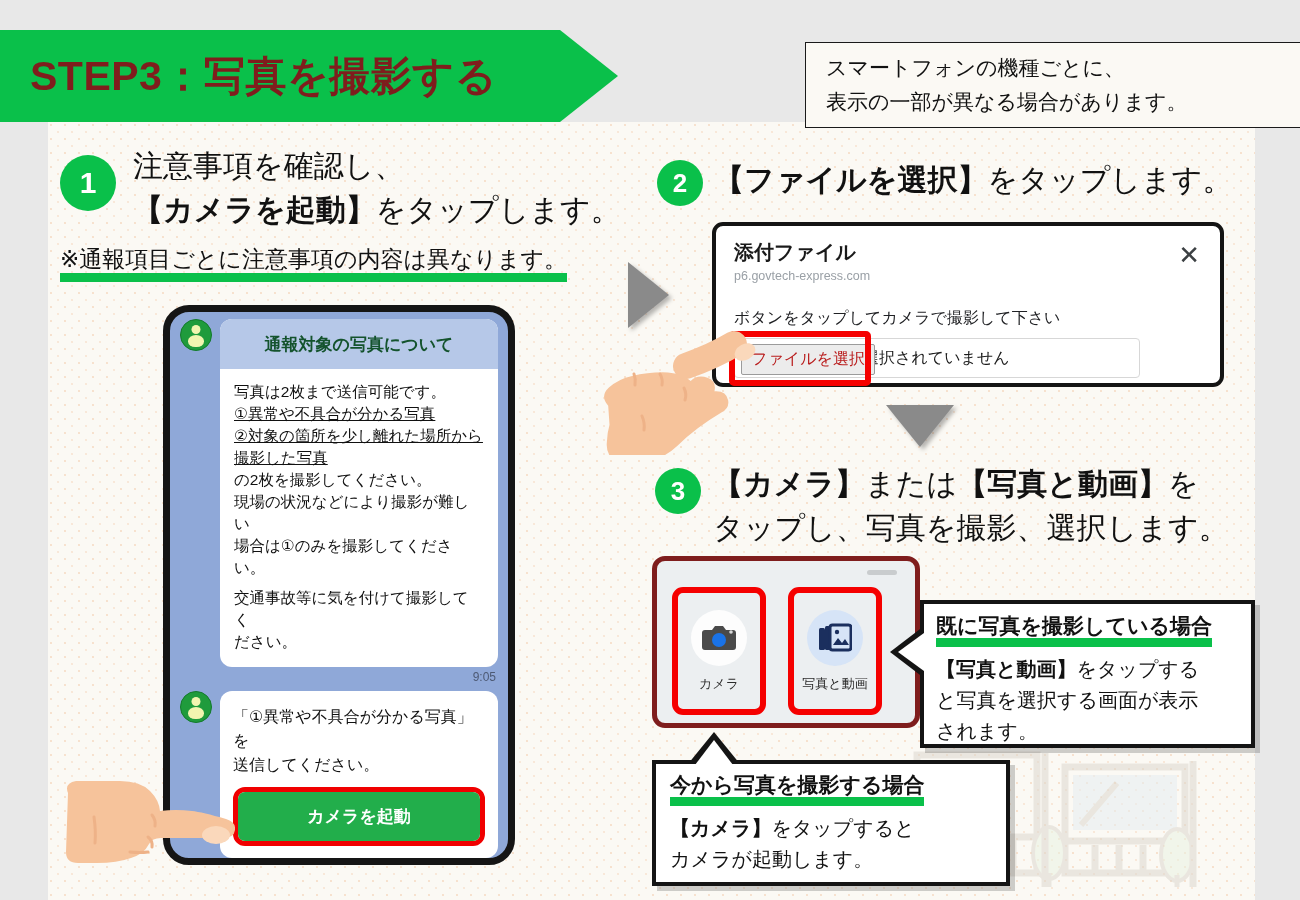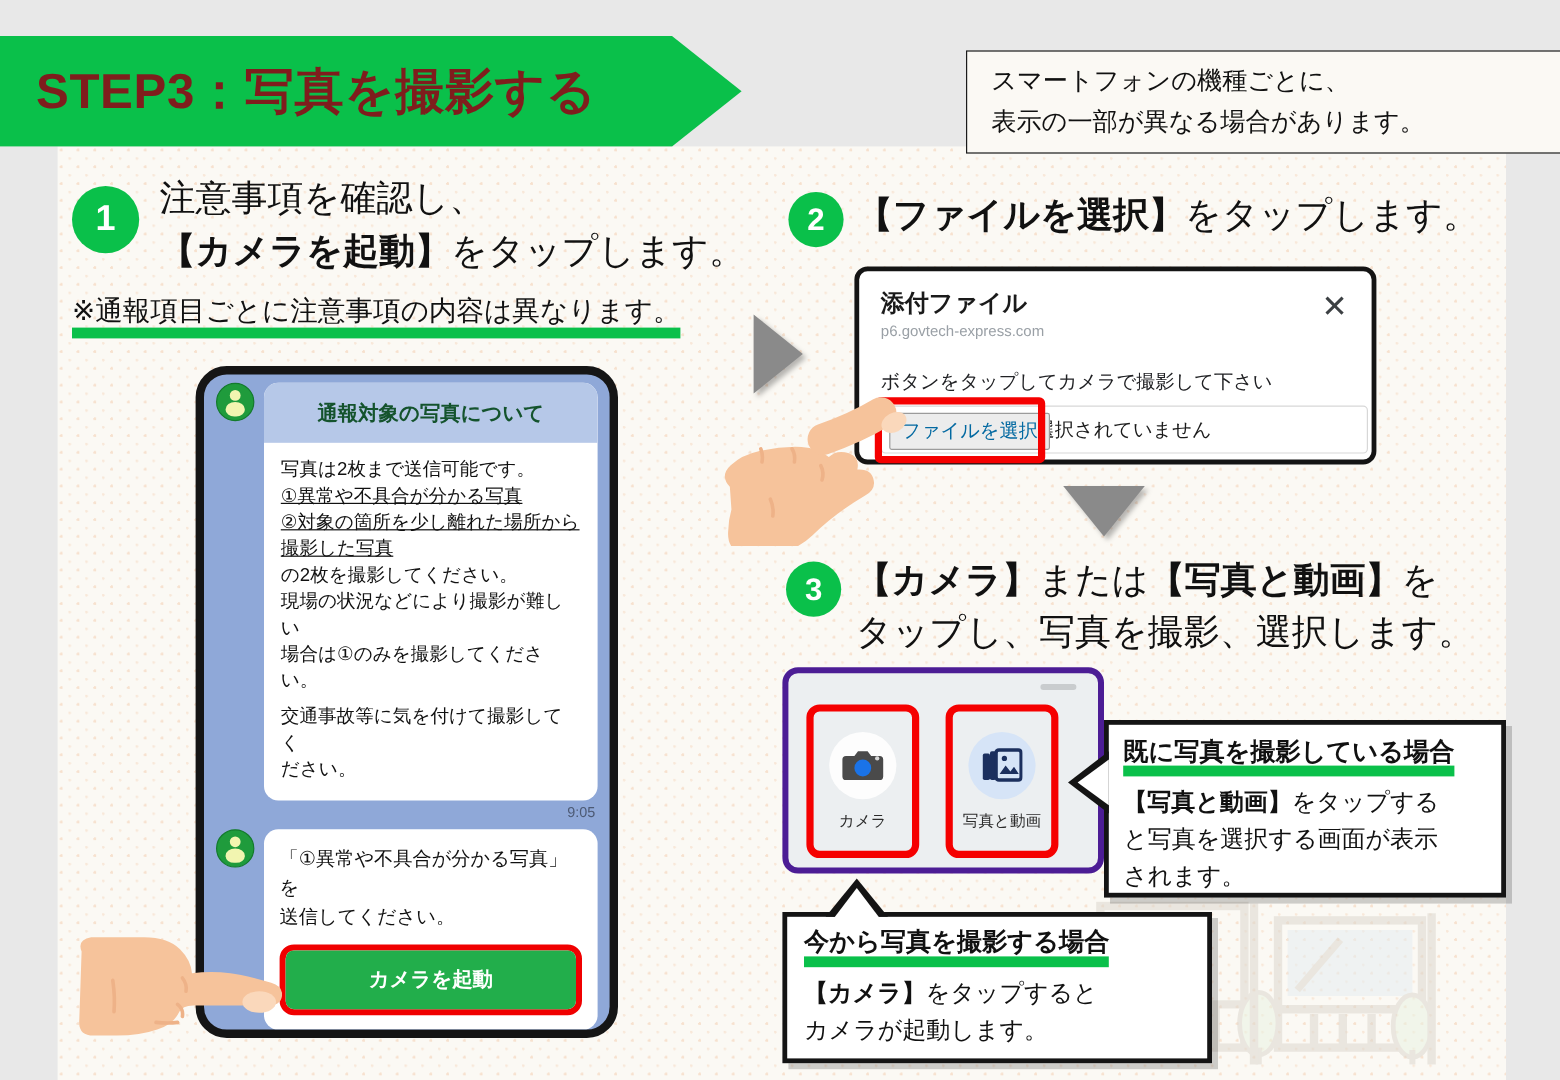--- a/index.html
+++ b/index.html
@@ -150,53 +150,53 @@
     width: 0; height: 0;
     border-left: 34px solid transparent;
     border-right: 34px solid transparent;
     border-top: 42px solid #8a8a8a;
     filter: drop-shadow(3px 3px 2px rgba(0,0,0,0.28));
   }
 
   
   .attach-dialog {
     position: absolute; left: 712px; top: 222px;
-    width: 435px; height: 165px;
+    width: 512px; height: 165px;
     background: #fff; border: 4px solid #141414; border-radius: 11px;
     padding: 13px 18px 0 18px;
   }
   .ad-title { font-size: 20px; font-weight: bold; color: #1a1a1a; }
   .ad-url { font-size: 12.5px; color: #9aa0a6; margin-top: 3px; }
   .ad-close {
     position: absolute; right: 20px; top: 16px;
     font-size: 26px; color: #3c4043; line-height: 1;
   }
   .ad-instr { font-size: 16px; color: #202124; margin-top: 25px; }
   .ad-fileinput {
     position: absolute; left: 18px; top: 112px; width: 406px; height: 40px;
     border: 1px solid #d7d7d7; border-radius: 4px; background: #fff;
     display: flex; align-items: center;
   }
   .ad-nofile { font-size: 16px; color: #1a1a1a; padding-left: 128px; }
   .ad-choose {
     position: absolute; left: 6px; top: 5px;
     background: #ececec; border: 1px solid #9b9b9b; border-radius: 2px;
-    font-size: 16px; color: #0369a1; padding: 4px 9px;
+    font-size: 16px; color: #b91c1c; padding: 4px 9px;
   }
   .ad-choose-hl {
     position: absolute; left: -6px; top: -8px;
     width: 142px; height: 55px;
     border: 6px solid #f50000; border-radius: 5px;
   }
 
   
   .picker {
     position: absolute; left: 652px; top: 556px;
     width: 268px; height: 172px;
-    background: #eceff1; border: 5px solid #4c1d95; border-radius: 13px;
+    background: #eceff1; border: 5px solid #7f1d1d; border-radius: 13px;
   }
   .picker-handle {
     position: absolute; right: 18px; top: 9px;
     width: 30px; height: 5px; border-radius: 3px; background: #c9ccce;
   }
   .picker-tile {
     position: absolute; top: 26px; width: 94px; height: 128px;
     border: 6px solid #f50000; border-radius: 11px;
     display: flex; flex-direction: column; align-items: center;
     justify-content: center; gap: 9px;

